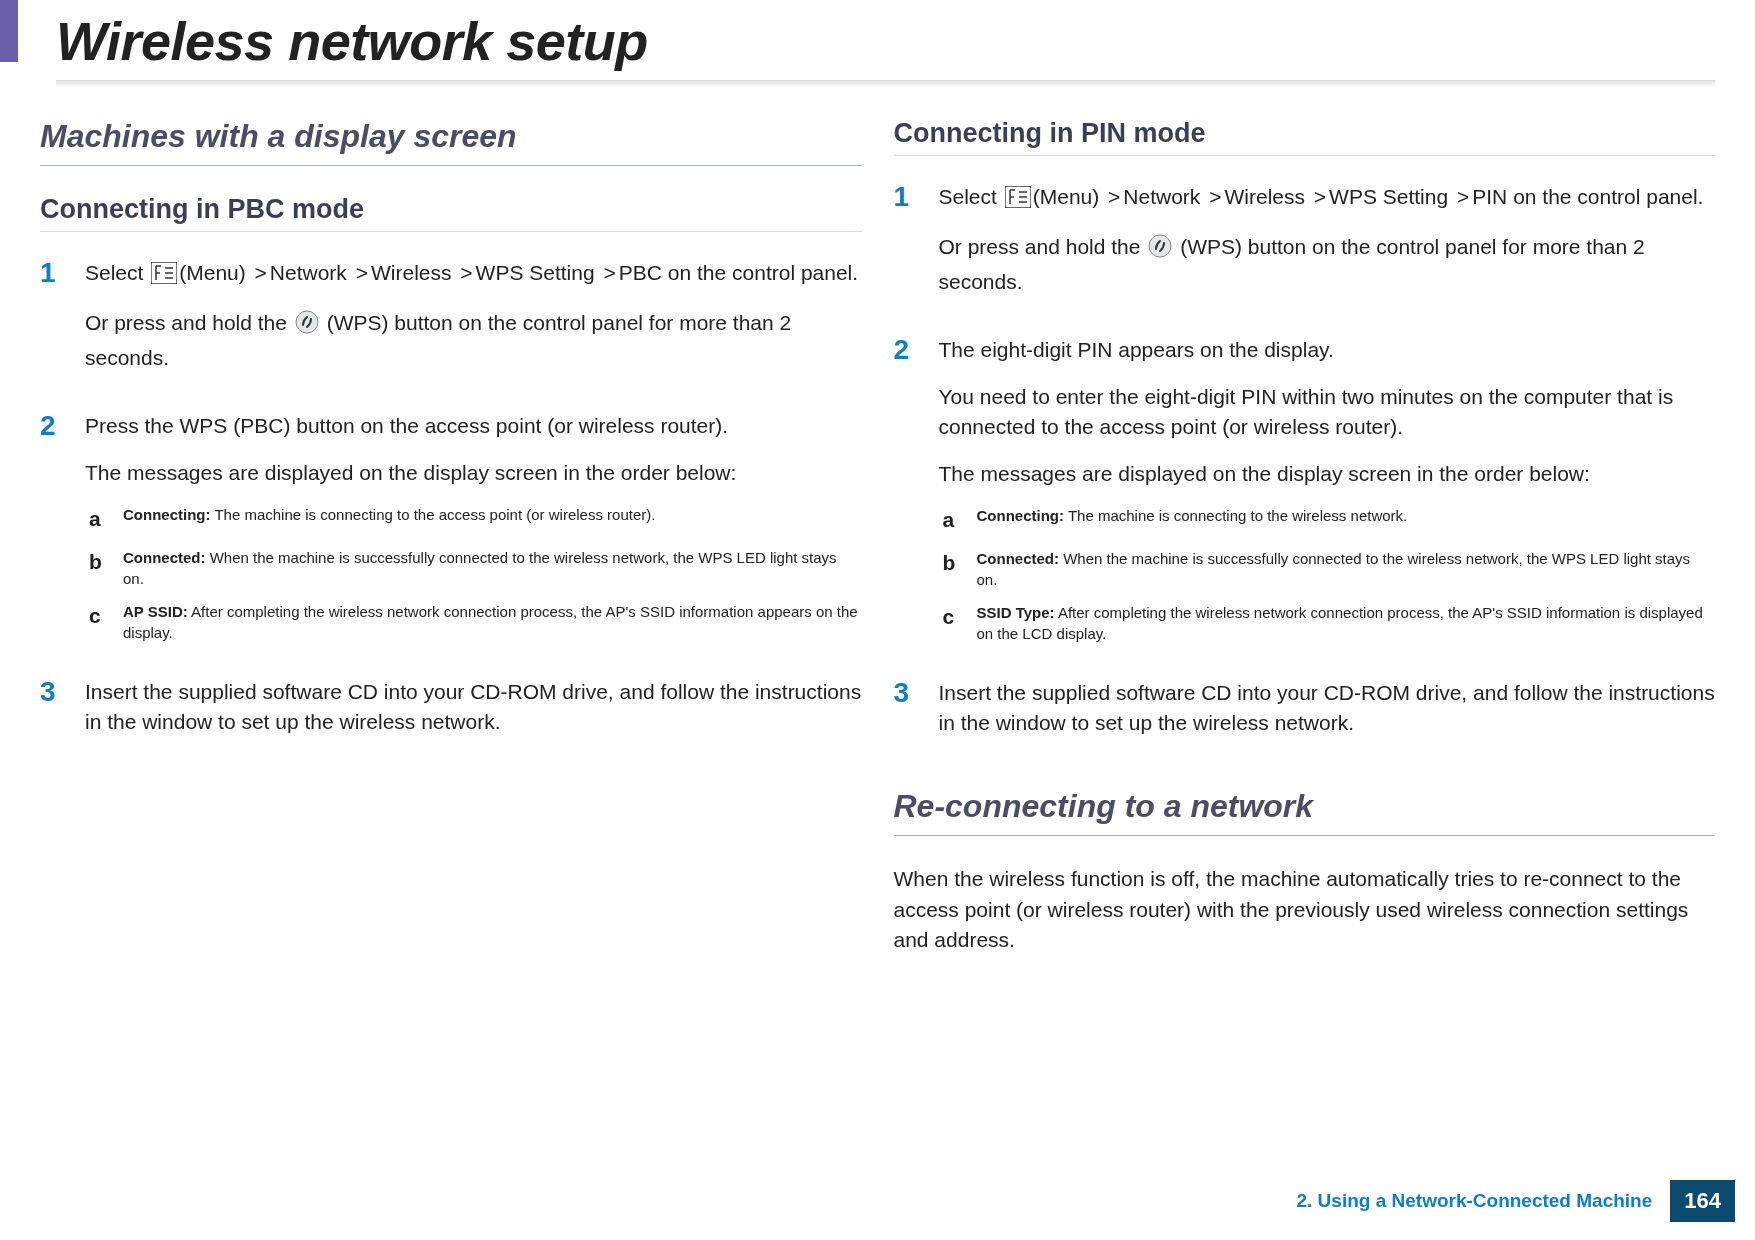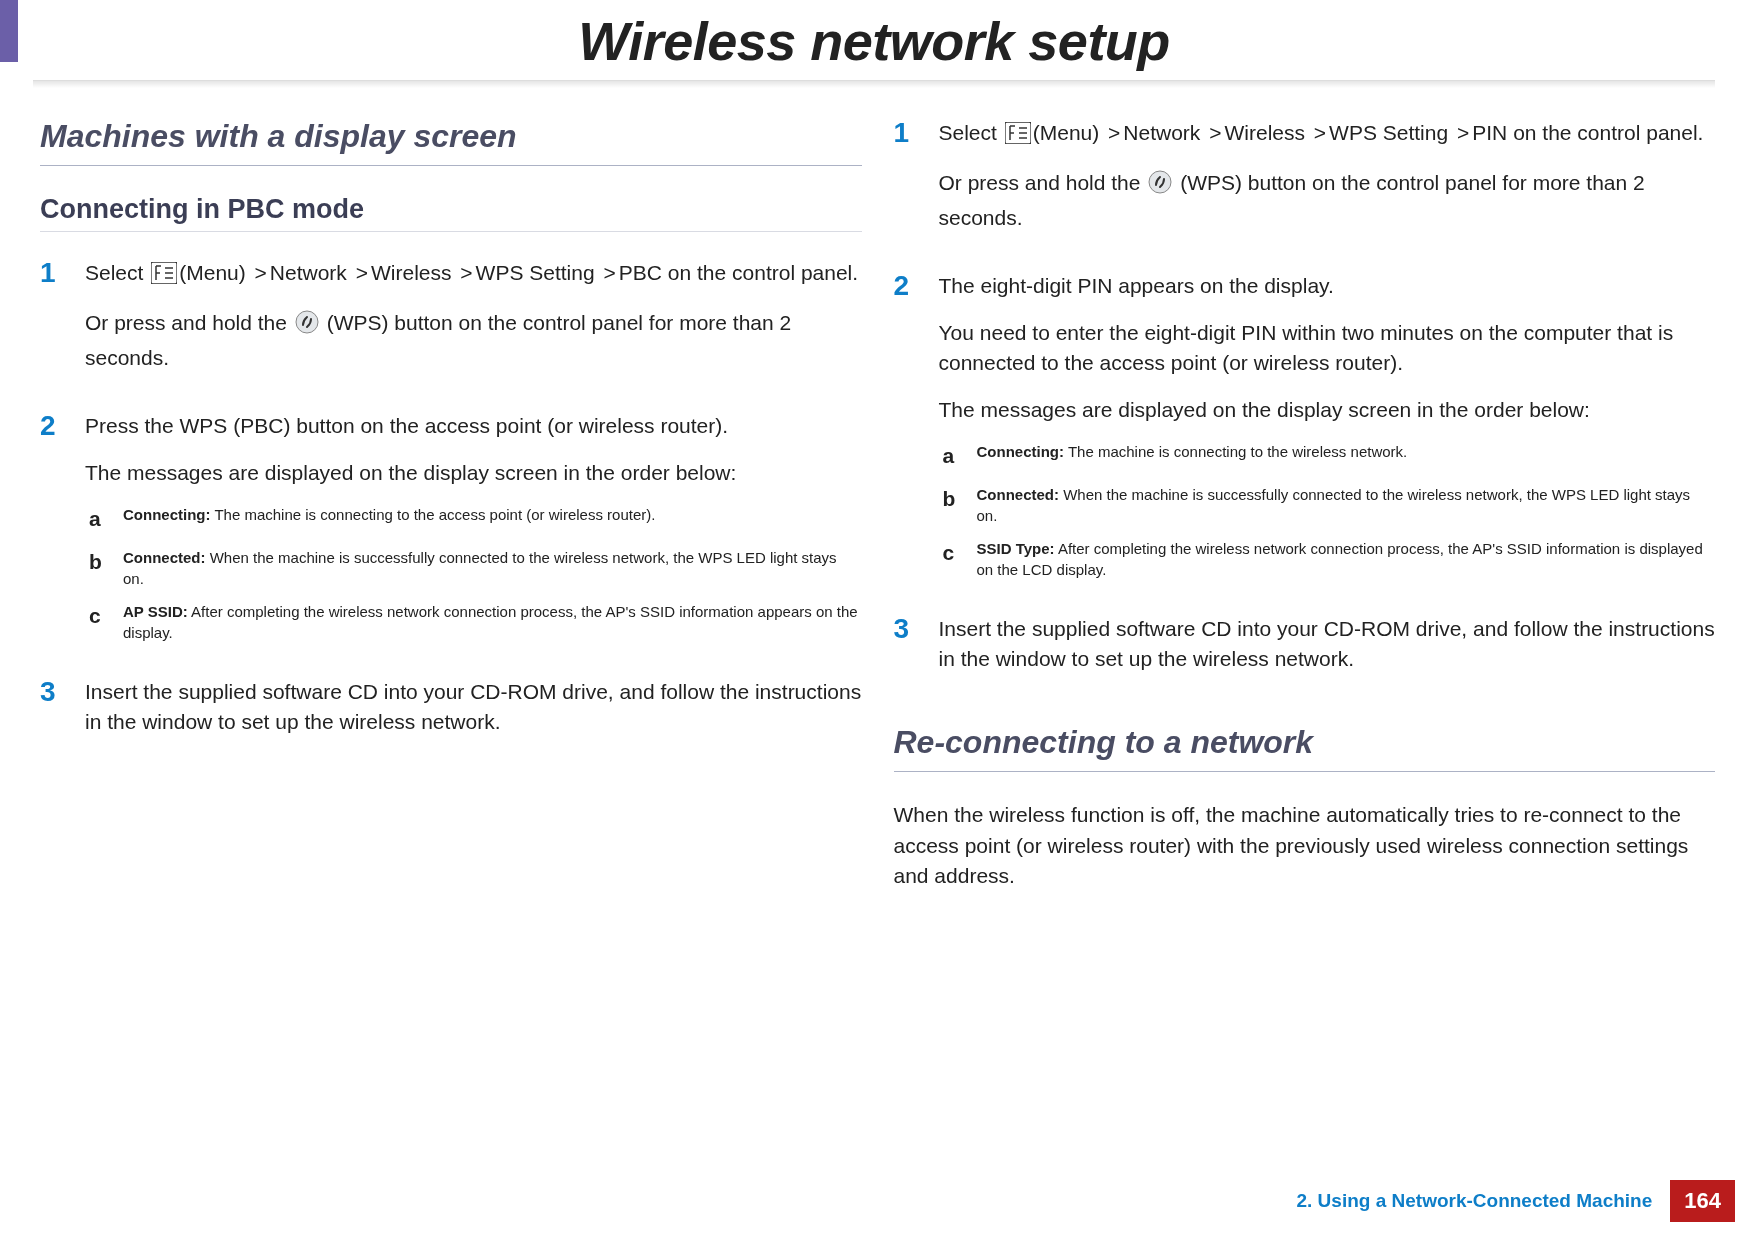--- a/index.html
+++ b/index.html
@@ -5,22 +5,21 @@
   * { margin: 0; padding: 0; box-sizing: border-box; }
   body {
     font-family: "Segoe UI", Arial, sans-serif;
     background: #fff;
     width: 1755px;
     height: 1240px;
     position: relative;
     color: #222;
   }
   .page-header {
-    padding: 10px 40px 0 33px;
-    text-align: center;
+    padding: 10px 40px 0 56px;
   }
   .accent-bar {
     position: absolute;
     top: 0;
     left: 0;
     width: 18px;
     height: 62px;
     background: #6b5fa8;
   }
   .page-title {
@@ -109,21 +108,21 @@
     display: flex;
     align-items: stretch;
   }
   .footer-text {
     font-size: 19px;
     font-weight: 700;
     color: #0e7ec8;
     padding: 10px 18px;
   }
   .footer-page {
-    background: #b91c1c;
+    background: #0c4a6e;
     color: #fff;
     font-weight: 800;
     font-size: 22px;
     padding: 8px 14px;
     display: flex;
     align-items: center;
   }
   .gt { padding: 0 3px; }
   .bold { font-weight: 400; }
   .reconnect-text {
@@ -205,20 +204,21 @@
 
     <div class="step">
       <div class="step-num">3</div>
       <div class="step-body">
         <p>Insert the supplied software CD into your CD-ROM drive, and follow the instructions in the window to set up the wireless network.</p>
       </div>
     </div>
   </div>
 
   <div class="col">
+    <h3 class="subsection" style="margin-top:0">Connecting in PIN mode</h3>
 
     <div class="step">
       <div class="step-num">1</div>
       <div class="step-body">
         <p>
           <span>Select </span>
           <span class="menu-icon">
             <svg width="26" height="22" viewBox="0 0 26 22">
                 <rect x="0" y="0" width="26" height="22" rx="2" fill="#fff" stroke="#333" stroke-width="1.3"></rect>
                 <path d="M5 4 L5 18 M5 4 L10 4 M5 11 L9 11" stroke="#333" stroke-width="1.5" fill="none"></path>

